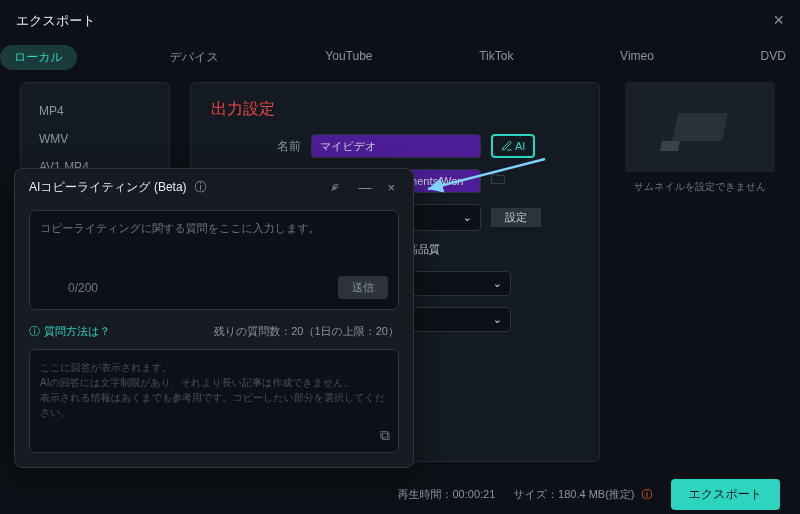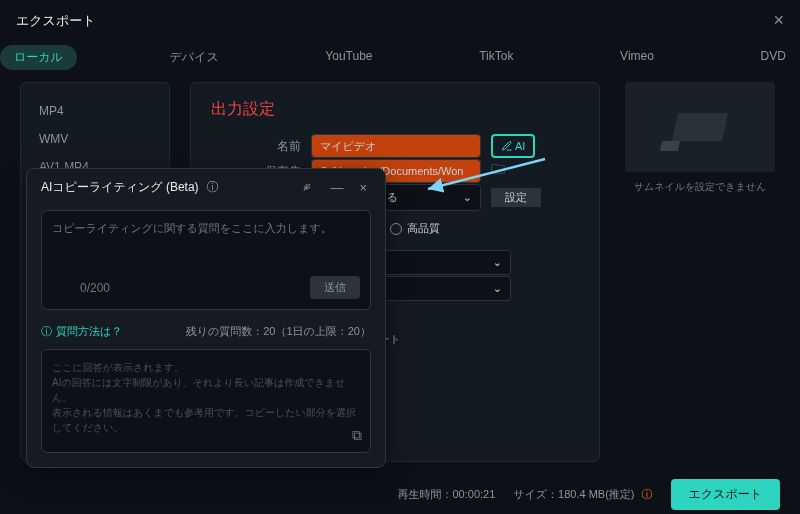--- a/index.html
+++ b/index.html
@@ -13,23 +13,23 @@
   .header-title { font-size: 13px; color: #e6edf3; }
   .close-x { color: #8b949e; font-size: 18px; cursor: pointer; }
   .tabs { display: flex; gap: 28px; justify-content: space-between; padding: 4px 0 12px; }
   .tab { color: #8b949e; font-size: 12px; cursor: pointer; padding: 4px 14px; border-radius: 14px; }
   .tab.active { background: #1b3a3a; color: #2dd4bf; }
   .main { display: flex; padding: 0 20px; gap: 20px; height: 380px; }
   .sidebar { width: 150px; background: #141a21; border-radius: 6px; padding: 14px 0; border:1px solid #1f2937; }
   .side-item { padding: 7px 18px; color: #8b949e; font-size: 12px; cursor: pointer; }
   .content { flex: 1; background: #141a21; border-radius: 6px; padding: 16px 20px; border:1px solid #1f2937; position: relative; }
   .section-title { font-size: 16px; color: #ef4444; margin-bottom: 14px; }
-  .row { display: flex; align-items: center; margin-bottom: 1px; gap: 10px; }
+  .row { display: flex; align-items: center; margin-bottom: 11px; gap: 10px; }
   .row-label { width: 90px; text-align: right; color: #8b949e; font-size: 12px; }
-  .input { flex: 1; background: #c2410c; border: 1px solid #2d333b; border-radius: 4px; padding: 5px 8px; color: #c9d1d9; font-size: 11px; }
+  .input { flex: 1; background: #4c1d95; border: 1px solid #2d333b; border-radius: 4px; padding: 5px 8px; color: #c9d1d9; font-size: 11px; }
   .ai-btn { border: 2px solid #2dd4bf; border-radius: 4px; padding: 4px 8px; color: #2dd4bf; font-size: 11px; cursor: pointer; display:flex; align-items:center; gap:2px; }
   .folder-icon { color: #8b949e; cursor: pointer; font-size: 14px; }
   .select { background: #0d1117; border: 1px solid #2d333b; border-radius: 4px; padding: 5px 8px; color: #c9d1d9; font-size: 11px; display: flex; justify-content: space-between; align-items: center; cursor: pointer; }
   .btn { background: #2d333b; border: none; border-radius: 0; padding: 2px 14px; color: #c9d1d9; font-size: 11px; cursor: pointer; }
   .radio-group { display: flex; gap: 18px; margin-left: 100px; margin-top: 10px; }
   .radio { display: flex; align-items: center; gap: 5px; cursor: pointer; font-size: 11px; }
   .radio-dot { width: 12px; height: 12px; border: 1.5px solid #8b949e; border-radius: 50%; display:inline-flex; align-items:center; justify-content:center; }
   .radio-dot.checked { border-color: #2dd4bf; }
   .radio-dot.checked::after { content:""; width:6px; height:6px; background:#2dd4bf; border-radius:50%; }
   .preview { width: 160px; display:flex; flex-direction:column; align-items:center; }
@@ -37,21 +37,21 @@
   .thumb-shape { width:50px; height:28px; background:#2a3139; transform: skewX(-12deg); }
   .thumb-shape::after { content:""; position:absolute; width:18px; height:10px; background:#3a4149; right:42px; top:28px; }
   .thumb-text { font-size: 10px; color: #6e7681; }
   .footer { position: absolute; bottom: 0; left: 0; right: 0; height: 40px; display: flex; align-items: center; justify-content: flex-end; gap: 18px; padding: 0 20px; background:#0d1117; }
   .footer-text { font-size: 11px; color: #8b949e; }
   .export-btn { background: #2dd4bf; color: #0d1117; border: none; border-radius: 4px; padding: 7px 18px; font-size: 12px; cursor: pointer; font-weight: 500; }
   .warn { color: #f97316; margin-left: 4px; }
 
   
   .ai-panel {
-    position: absolute; left: 26px; top: 168px; width: 360px; height: 300px;
+    position: absolute; left: 14px; top: 168px; width: 400px; height: 300px;
     background: #161b22; border: 1px solid #30363d; border-radius: 8px;
     display: flex; flex-direction: column; z-index: 10;
     box-shadow: 0 8px 24px rgba(0,0,0,0.5);
   }
   .ai-head { display: flex; align-items: center; padding: 10px 14px; gap: 8px; }
   .ai-title { font-size: 12px; color: #e6edf3; }
   .ai-icon { color: #8b949e; font-size: 12px; }
   .ai-spacer { flex: 1; }
   .ai-ctrl { color: #8b949e; font-size: 13px; cursor: pointer; padding: 0 4px; }
   .ai-input-box { margin: 4px 14px 8px; background: #0d1117; border:1px solid #30363d; border-radius: 6px; padding: 10px; height: 100px; display:flex; flex-direction:column; }

